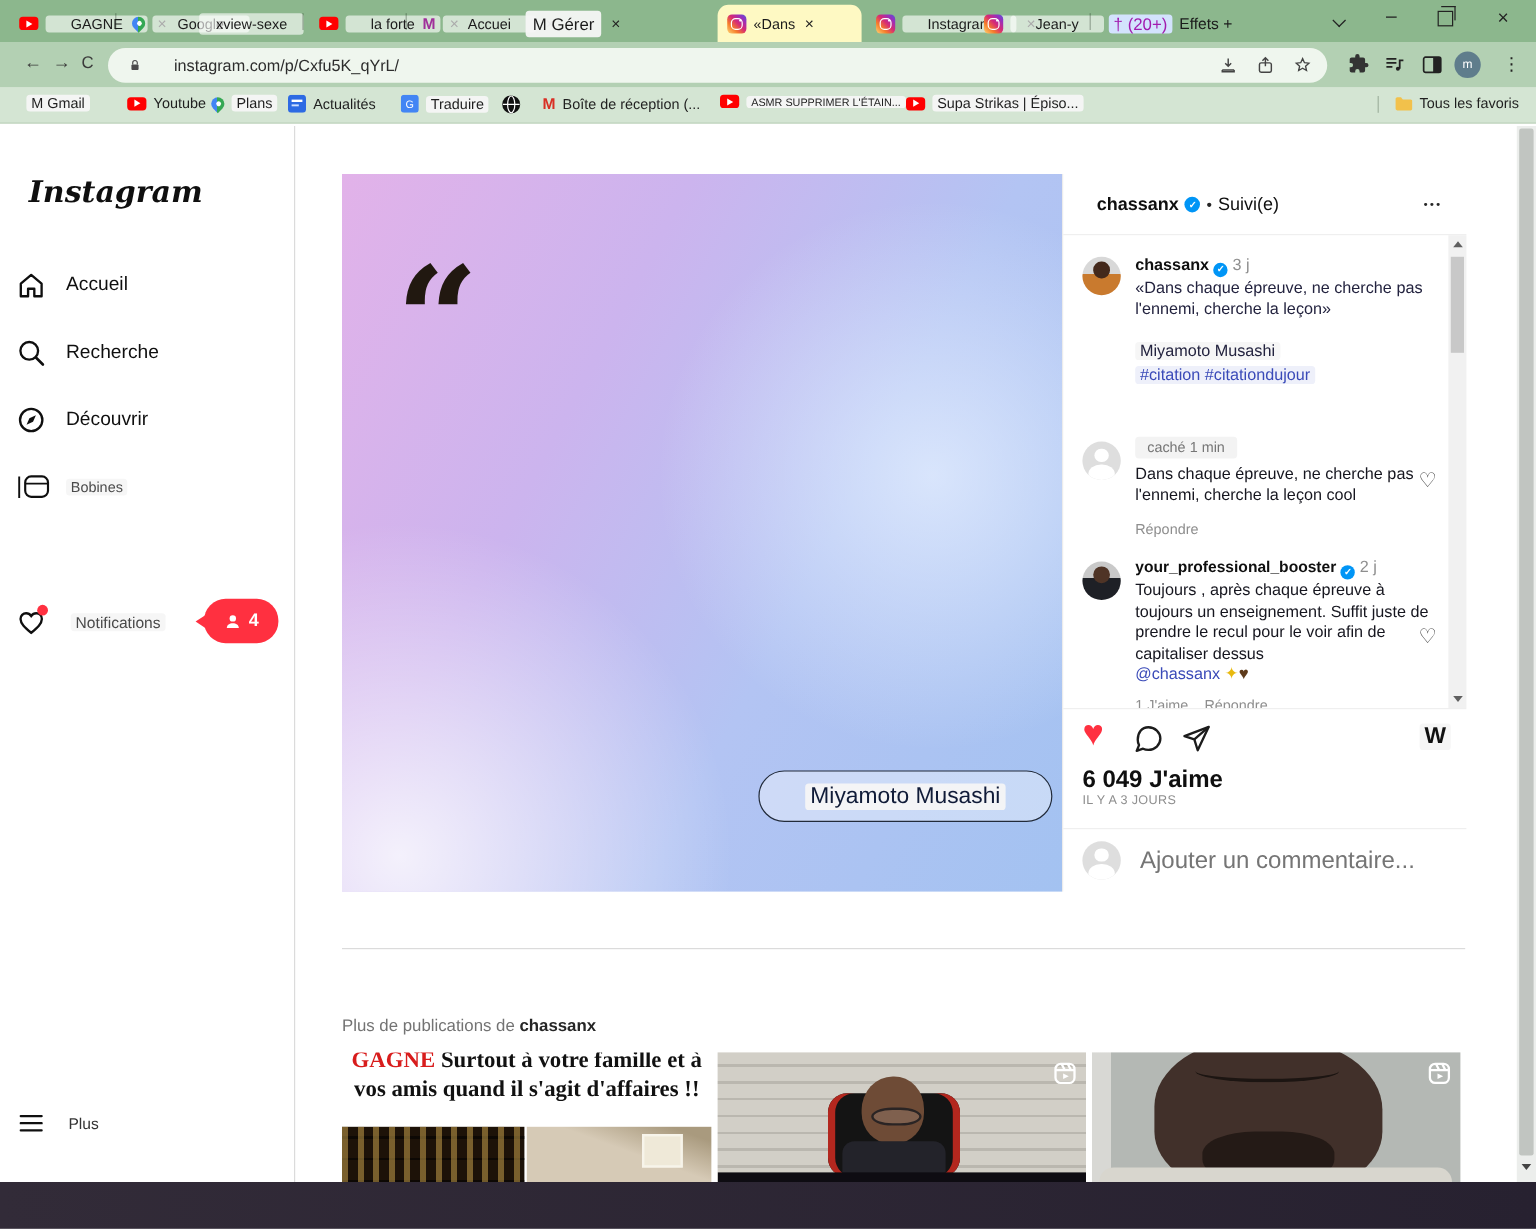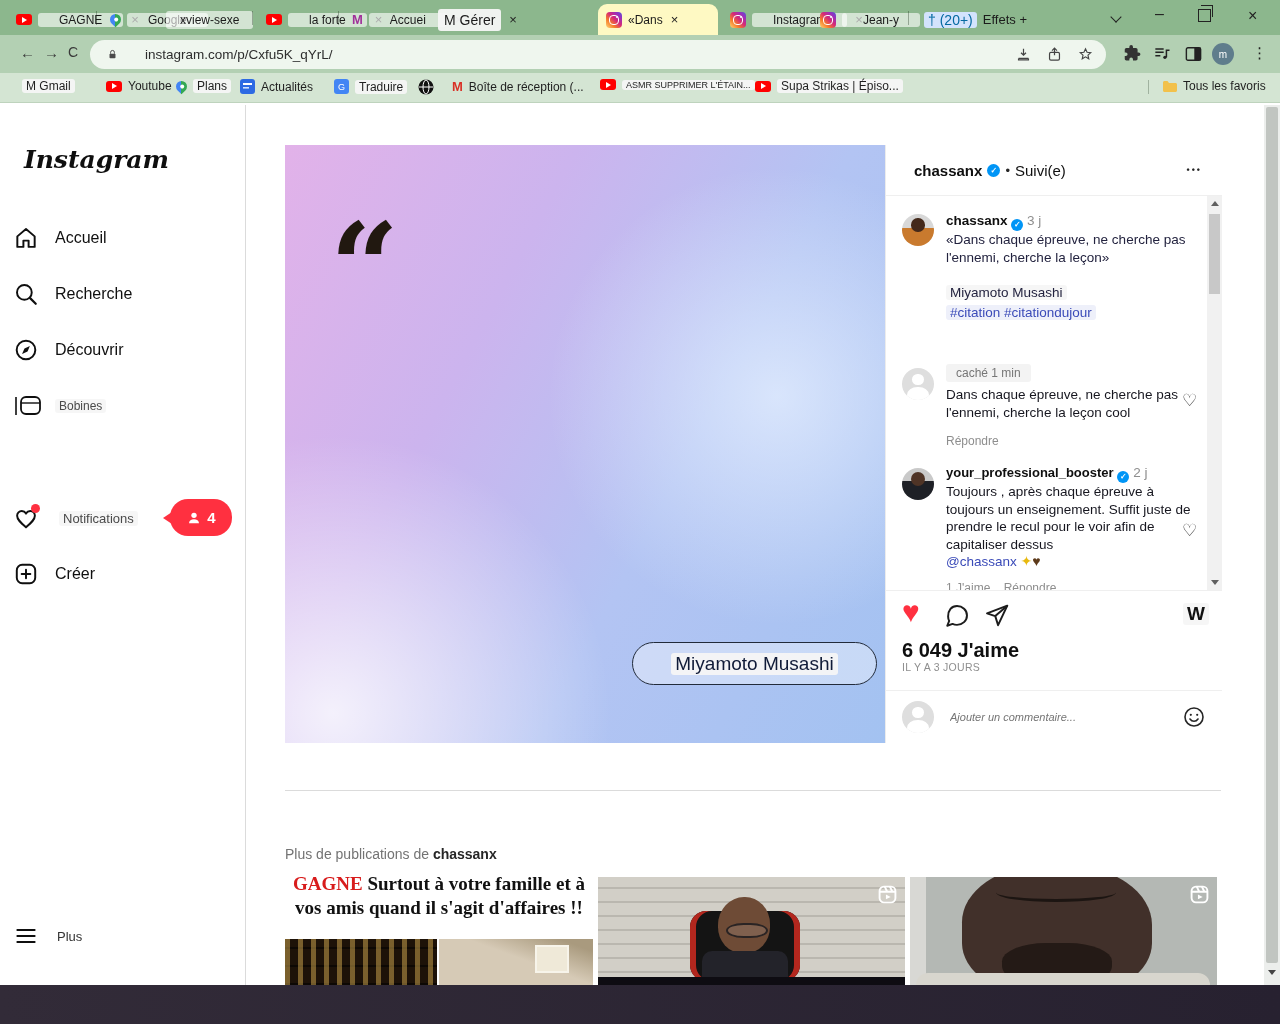--- a/index.html
+++ b/index.html
@@ -96,21 +96,21 @@
     <span class="patch">Instagram</span>
     <span class="tclose">×</span>
   </div>
   <div class="tab" style="left:812px">
     <span class="fav-ig"></span>
     <span class="patch">Jean-y</span>
     <span class="tclose">×</span>
   </div>
   <div class="vsep" style="left:908px"></div>
   <div class="tab" style="left:916px">
-    <span style="color:#0369a1;font-size:14px;background:#d3e3fd;border-radius:3px;padding:0 4px">†&nbsp;<span>(20+)</span></span>
+    <span style="color:#a21caf;font-size:14px;background:#d3e3fd;border-radius:3px;padding:0 4px">†&nbsp;<span>(20+)</span></span>
     <span style="font-size:13px">Effets +</span>
   </div>
   <div class="ab" style="left:1112px;top:13px;width:10px;height:10px">
     <div style="width:7px;height:7px;border-left:1.6px solid #222;border-bottom:1.6px solid #222;transform:rotate(-45deg)"></div>
   </div>
   <div class="ab" style="left:1155px;top:5px;font-size:16px;color:#222">–</div>
   <div class="ab" style="left:1198px;top:9px;width:11px;height:11px;border:1.4px solid #222">
     <div style="position:absolute;left:2px;top:-5px;width:11px;height:11px;border-top:1.4px solid #222;border-right:1.4px solid #222"></div>
   </div>
   <div class="ab" style="left:1248px;top:7px;font-size:16px;color:#222">×</div>
@@ -251,29 +251,20 @@
       <span class="patch-w" style="font-size:12px;color:#4a4a4a">Bobines</span>
     </div>
     <div class="nav-item" style="top:389px;gap:20px">
       <span class="nav-ic">
         <svg width="26" height="26" viewBox="0 0 24 24">
             <path d="M12 20.6C7.2 16.5 3.8 13.6 3.8 10 3.8 7.5 5.7 5.6 8.1 5.6c1.6 0 3 .8 3.9 2.1.9-1.3 2.3-2.1 3.9-2.1 2.4 0 4.3 1.9 4.3 4.4 0 3.6-3.4 6.5-8.2 10.6z" fill="none" stroke="#0f0f0f" stroke-width="1.8"></path>
           </svg>
         <span style="position:absolute;right:-1px;top:-1px;width:9px;height:9px;border-radius:50%;background:#ff3040"></span>
       </span>
       <span class="patch-w" style="font-size:13px;color:#4a4a4a">Notifications</span>
-    </div>
-    <div class="nav-item" style="top:445px">
-      <span class="nav-ic">
-          <svg width="26" height="26" viewBox="0 0 24 24">
-            <rect x="3.5" y="3.5" width="17" height="17" rx="5" fill="none" stroke="#0f0f0f" stroke-width="1.8"></rect>
-            <path d="M12 8v8M8 12h8" stroke="#0f0f0f" stroke-width="1.8" stroke-linecap="round"></path>
-          </svg>
-        </span>
-      <span>Créer</span>
     </div>
     <div class="nav-item" style="top:807px;gap:18px">
       <span class="nav-ic">
           <svg width="26" height="26" viewBox="0 0 24 24">
             <path d="M4 6.5h16M4 12h16M4 17.5h16" stroke="#0f0f0f" stroke-width="1.8" stroke-linecap="round"></path>
           </svg>
         </span>
       <span style="font-size:13px;color:#333">Plus</span>
     </div>
 
@@ -367,21 +358,21 @@
           <path d="M21.5 2.5L2.8 9.6l7.6 2.5 2.6 8.4z" fill="none" stroke="#1c1c1c" stroke-width="1.8" stroke-linejoin="round"></path>
           <path d="M21.5 2.5L10.4 12.1" stroke="#1c1c1c" stroke-width="1.8"></path>
         </svg>
       <span class="ab patch-w" style="left:297px;top:12px;font-size:19px;font-weight:bold;color:#111">W</span>
       <div class="ab" style="left:16px;top:48px;font-size:20px;font-weight:bold;color:#0f0f0f">6 049 J'aime</div>
       <div class="ab" style="left:16px;top:70px;font-size:10.5px;color:#8e8e8e;letter-spacing:.3px">IL Y A 3 JOURS</div>
     </div>
 
     <div class="ab flex" style="left:0;top:545px;width:336px;height:53px;border-top:1px solid #efefef;padding:0 16px;box-sizing:border-box;gap:14px">
       <span class="avatar av-anon" style="width:32px;height:32px"></span>
-      <input style="flex: 1 1 0%; border: none; outline: none; background: transparent; font-size: 11px; color: rgb(38, 38, 38); font-style: italic;" placeholder="Ajouter un commentaire...">
+      <input style="flex: 1 1 0%; border: none; outline: none; background: transparent; font-size: 20px; color: rgb(38, 38, 38);" placeholder="Ajouter un commentaire...">
       <svg width="24" height="24" viewBox="0 0 24 24">
           <circle cx="12" cy="12" r="9" fill="none" stroke="#262626" stroke-width="1.6"></circle>
           <circle cx="8.8" cy="9.8" r="1.1" fill="#262626"></circle>
           <circle cx="15.2" cy="9.8" r="1.1" fill="#262626"></circle>
           <path d="M8 14c1 1.5 2.4 2.3 4 2.3s3-.8 4-2.3" fill="none" stroke="#262626" stroke-width="1.6" stroke-linecap="round"></path>
         </svg>
     </div>
   </div>
 
   <div class="ab" style="left:285px;top:685px;width:936px;height:1px;background:#dbdbdb"></div>

